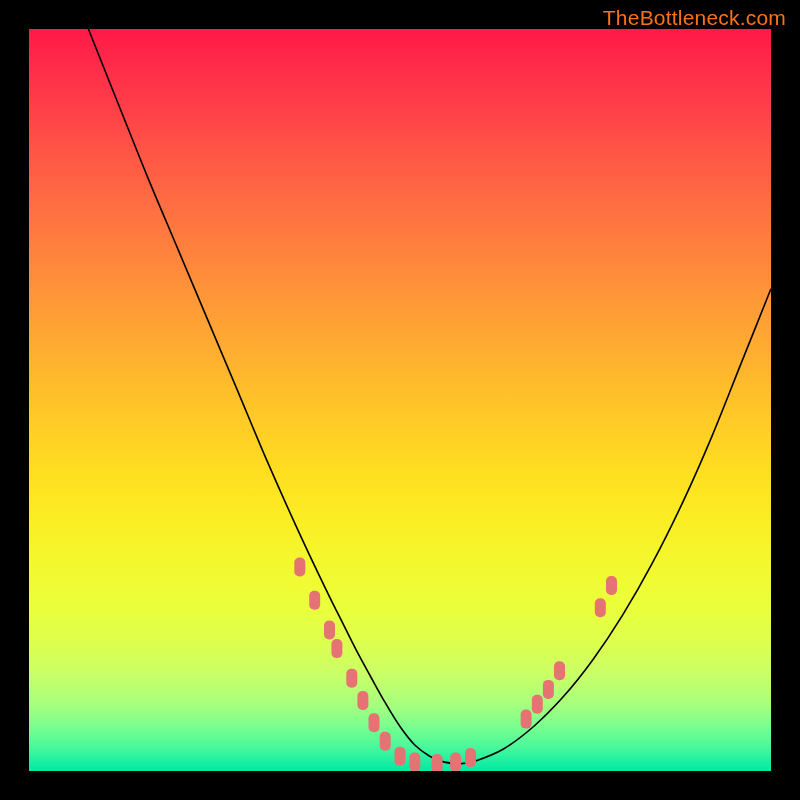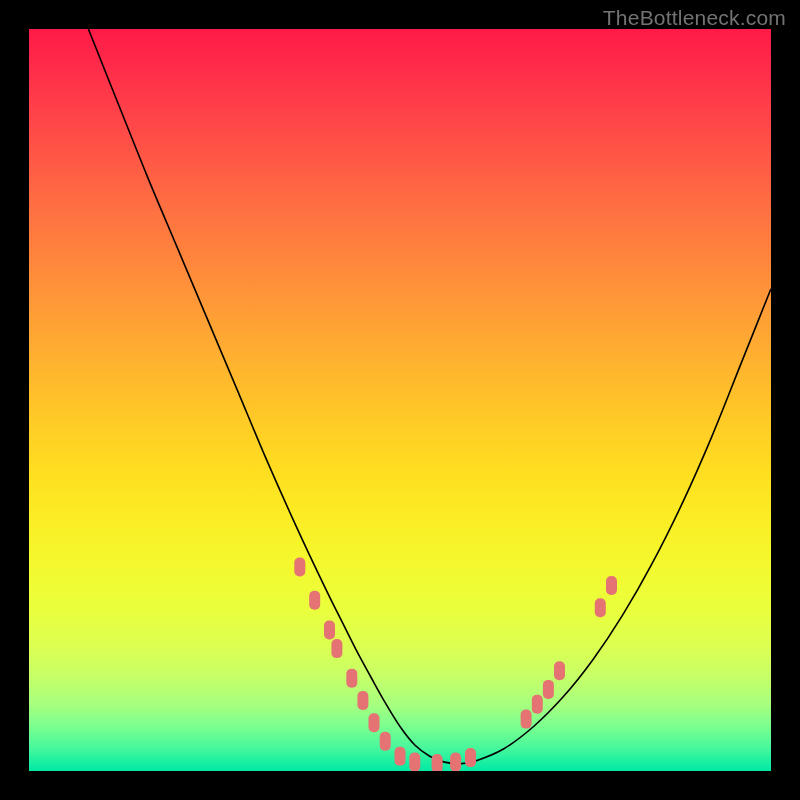--- a/index.html
+++ b/index.html
@@ -57,21 +57,21 @@
   .curve-svg {
     position: absolute;
     inset: 0;
     width: 742px;
     height: 742px;
   }
   .watermark {
     position: absolute;
     top: 6px;
     right: 14px;
-    color: #737373;
+    color: #f97316;
     font-size: 21px;
     font-weight: 500;
     letter-spacing: 0.2px;
     user-select: none;
   }
 </style>
 </head>
 <body>
 
 <div class="frame">

